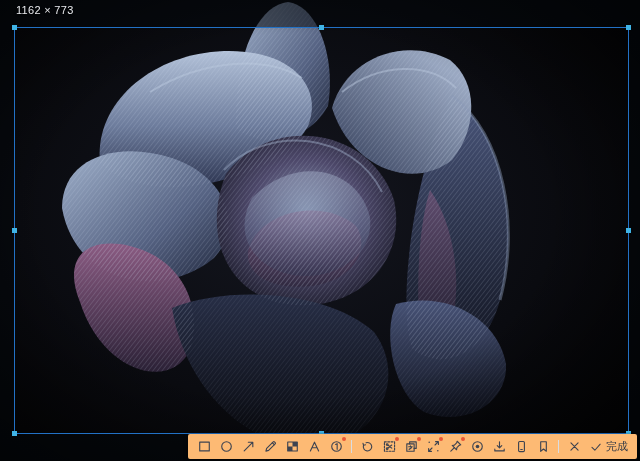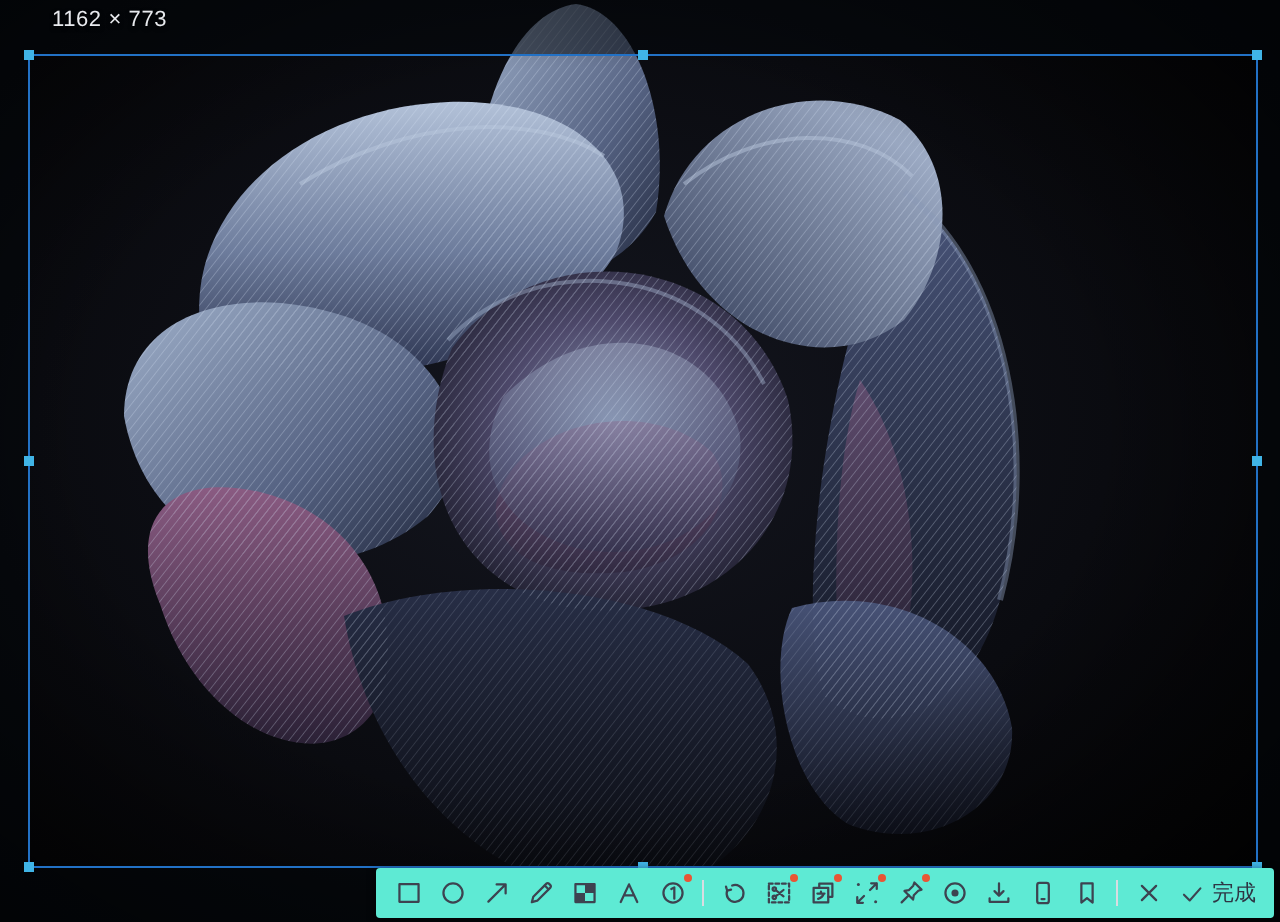--- a/index.html
+++ b/index.html
@@ -8,25 +8,25 @@
   .wallpaper{position:absolute;left:0;top:0;z-index:1;}
   .texture{opacity:.28;}
   
   .selection{position:absolute;left:14px;top:27px;width:615px;height:407px;z-index:5;
              border:1px solid #2271c5;box-sizing:border-box;
              box-shadow:0 0 0 1200px rgba(4,7,12,0.52);}
   .h{position:absolute;width:5px;height:5px;background:#40b4e6;z-index:6;}
   .h-tl{left:-3px;top:-3px}.h-tc{left:50%;margin-left:-2.5px;top:-3px}.h-tr{right:-3px;top:-3px}
   .h-ml{left:-3px;top:50%;margin-top:-2.5px}.h-mr{right:-3px;top:50%;margin-top:-2.5px}
   .h-bl{left:-3px;bottom:-3px}.h-bc{left:50%;margin-left:-2.5px;bottom:-3px}.h-br{right:-3px;bottom:-3px}
-  .size-label{position:absolute;left:26px;top:4px;z-index:10;color:#e8eaee;font-size:11px;
+  .size-label{position:absolute;left:16px;top:4px;z-index:10;color:#e8eaee;font-size:11px;
               letter-spacing:.3px;text-shadow:0 1px 2px rgba(0,0,0,.9);}
   
   .toolbar{position:absolute;top:434px;right:3px;height:25px;z-index:10;
-           background:#5eead4;border-radius:2px;box-shadow:0 1px 4px rgba(0,0,0,.55);
+           background:#fdba74;border-radius:2px;box-shadow:0 1px 4px rgba(0,0,0,.55);
            display:flex;align-items:center;padding:0 6px;gap:2px;}
   .tbtn{position:relative;width:20px;height:21px;display:flex;align-items:center;
         justify-content:center;border-radius:2px;cursor:pointer;}
   .ticon{stroke:#3d4350;fill:none;stroke-width:1.2;stroke-linecap:round;stroke-linejoin:round;}
   .badge{position:absolute;top:1px;right:0;width:4px;height:4px;border-radius:50%;background:#e85535;}
   .sep{width:1px;height:13px;background:#d9dce1;margin:0 3px;}
   .done{display:flex;align-items:center;gap:3px;padding:0 3px;height:21px;border-radius:2px;cursor:pointer;}
   .done-label{font-size:11px;color:#2e3644;white-space:nowrap;}
 </style>
 </head>

